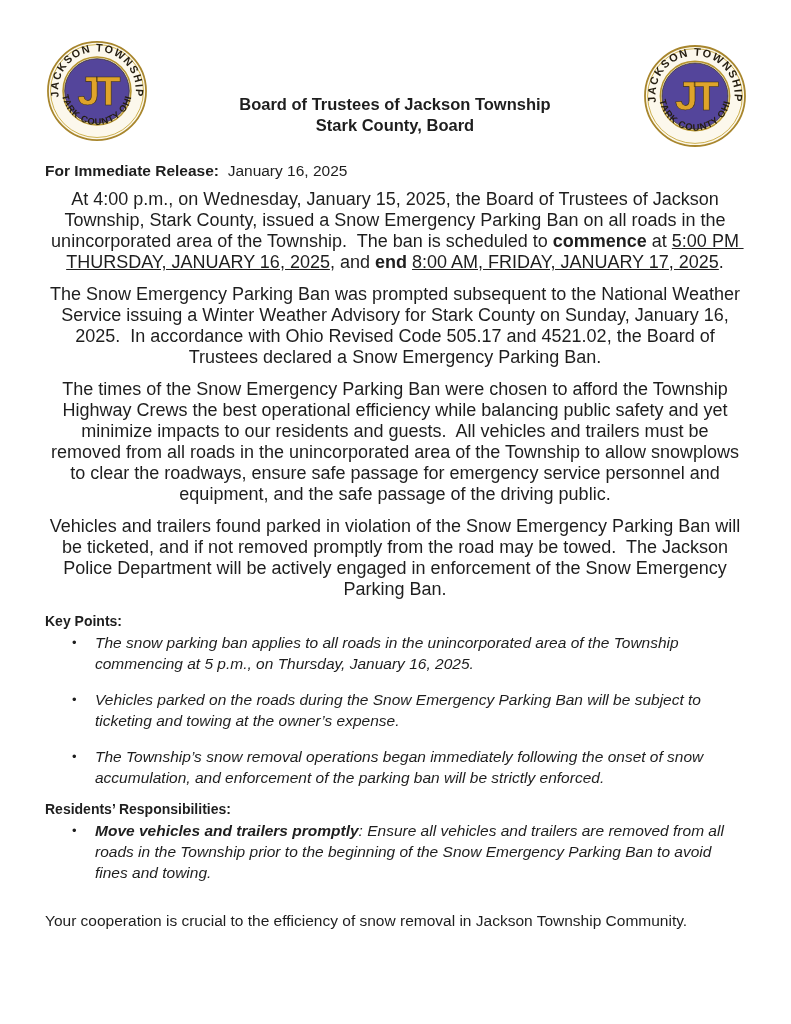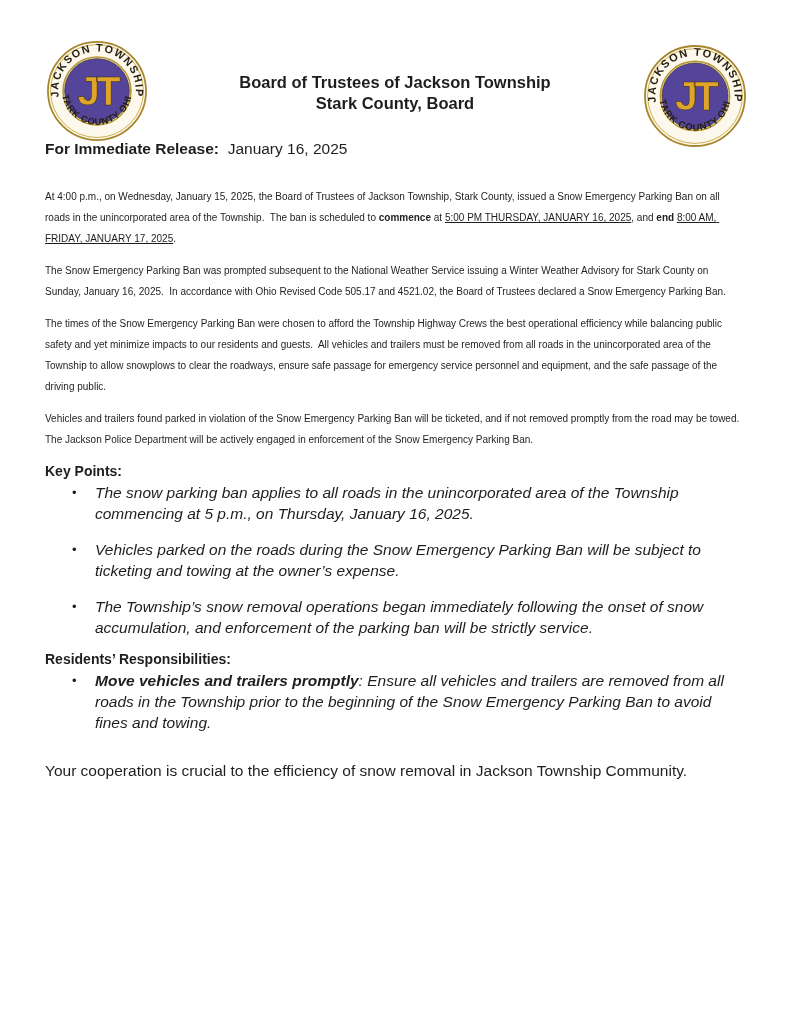--- a/index.html
+++ b/index.html
@@ -8,37 +8,38 @@
     width:791px;height:1024px;
     margin:0 auto;
     background:#ffffff;
     font-family:"Liberation Sans", sans-serif;
     color:#1e1e1e;
     overflow:hidden;
   }
   .seal{position:absolute;}
   .seal-left{left:46px;top:40px;}
   .seal-right{left:643px;top:44px;}
-  .content{padding:72px 46px 0 45px;}
+  .content{padding:94px 46px 0 45px;}
   .doc-title{
     text-align:center;
     font-weight:bold;
     font-size:16.5px;
     line-height:21px;
     margin:0 0 24px 0;
   }
   .release-line{
-    font-size:15.5px;line-height:21px;margin:0 0 27px 0;
+    font-size:15.5px;line-height:21px;margin:0 0 8px 0;
     white-space:pre-wrap;
   }
   .release-line .lbl{font-weight:bold;}
   p.body-para{
-    font-size:10px;line-height:21px;
+    font-size:18px;line-height:21px;
     margin:0 0 11px 0;
     white-space:pre-wrap;
+    text-align:center;
   }
   .bold{font-weight:bold;}
   .uline{text-decoration:underline;}
   .section-heading{
     font-size:14px;line-height:21px;font-weight:bold;
     margin:0;
   }
   ul.bullets{list-style:none;margin:0 0 11px 0;padding:0;}
   ul.bullets li{
     display:flex;
@@ -121,21 +122,21 @@
       <li>
           <span class="dot">•</span>
           <span class="li-text">The snow parking ban applies to all roads in the unincorporated area of the Township commencing at 5 p.m., on Thursday, January 16, 2025.</span>
         </li>
       <li>
           <span class="dot">•</span>
           <span class="li-text">Vehicles parked on the roads during the Snow Emergency Parking Ban will be subject to ticketing and towing at the owner’s expense.</span>
         </li>
       <li>
           <span class="dot">•</span>
-          <span class="li-text">The Township’s snow removal operations began immediately following the onset of snow accumulation, and enforcement of the parking ban will be strictly service.</span>
+          <span class="li-text">The Township’s snow removal operations began immediately following the onset of snow accumulation, and enforcement of the parking ban will be strictly enforced.</span>
         </li>
     </ul>
 
     <p class="section-heading">Residents’ Responsibilities:</p>
     <ul class="bullets">
       <li>
           <span class="dot">•</span>
           <span class="li-text"><span class="bold">Move vehicles and trailers promptly</span><span>: Ensure all vehicles and trailers are removed from all roads in the Township prior to the beginning of the Snow Emergency Parking Ban to avoid fines and towing.</span></span>
         </li>
     </ul>

